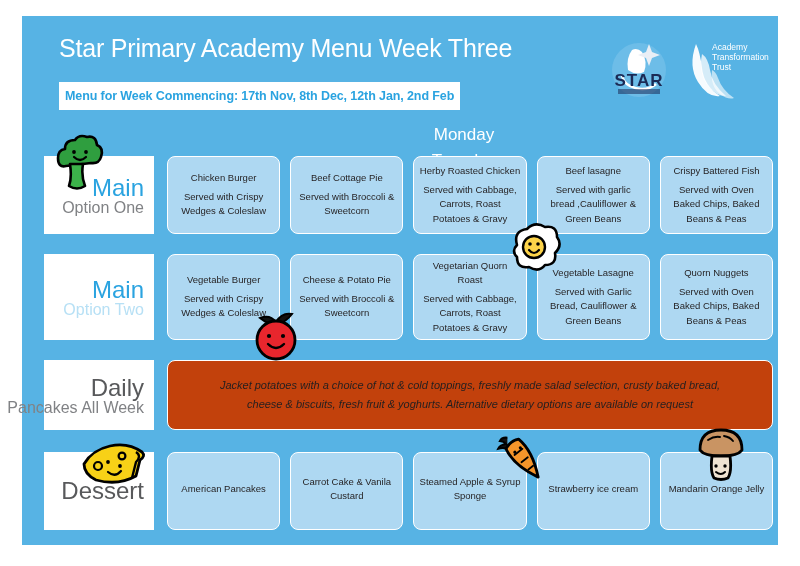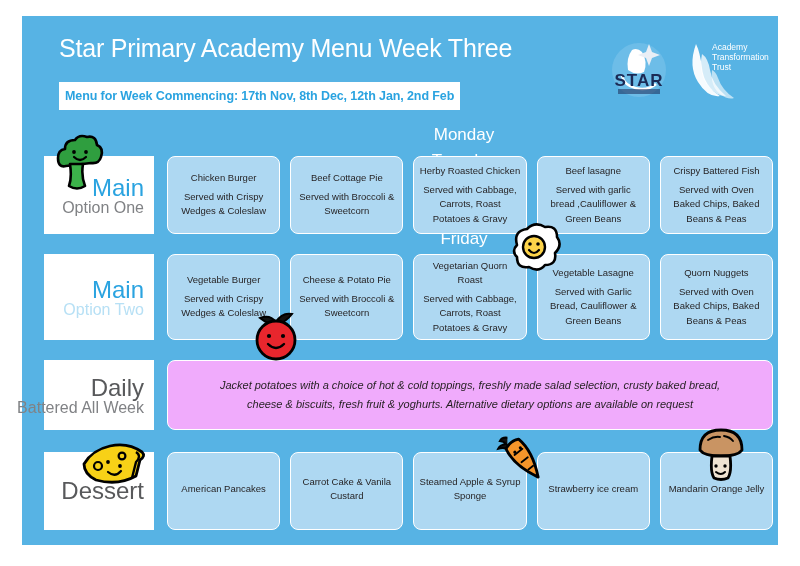--- a/index.html
+++ b/index.html
@@ -172,21 +172,21 @@
     color: #231f20;
     text-align: center;
     white-space: normal;
   }
   .cell .name { margin-bottom: 4px; }
 
   
   .daily-banner {
     flex: 1;
     margin: 0 5px;
-    background: #f0abfc;
+    background: #c2410c;
     border: 1.5px solid #ffffff;
     border-radius: 8px;
     box-sizing: border-box;
     display: flex;
     flex-direction: column;
     justify-content: center;
     align-items: center;
     padding: 6px 22px;
   }
   .daily-banner .line {
@@ -244,21 +244,20 @@
         <div>Trust</div>
       </div>
     </div>
   </div>
 
   <div class="days">
     <div class="day">Monday</div>
     <div class="day">Tuesday</div>
     <div class="day">Wednesday</div>
     <div class="day">Thursday</div>
-    <div class="day">Friday</div>
   </div>
 
   <div class="row" id="row-main1">
     <div class="rowlabel lbl-blue">
       <div class="big">Main</div>
       <div class="sub sub-grey">Option One</div>
     </div>
     <div class="cells">
       <div class="cell">
         <div class="line name">Chicken Burger</div>
@@ -308,21 +307,21 @@
       <div class="cell">
         <div class="line name">Quorn  Nuggets</div>
         <div class="line">Served with Oven Baked Chips, Baked Beans &amp; Peas</div>
       </div>
     </div>
   </div>
 
   <div class="row" id="row-daily">
     <div class="rowlabel lbl-grey">
       <div class="big">Daily</div>
-      <div class="sub sub-grey">Battered All Week</div>
+      <div class="sub sub-grey">Pancakes All Week</div>
     </div>
     <div class="cells">
       <div class="daily-banner">
         <div class="line">Jacket potatoes with a choice of hot &amp; cold toppings, freshly made salad selection, crusty baked bread,</div>
         <div class="line">cheese &amp; biscuits, fresh fruit &amp; yoghurts. Alternative dietary options are available on request</div>
       </div>
     </div>
   </div>
 
   <div class="row" id="row-dessert">

